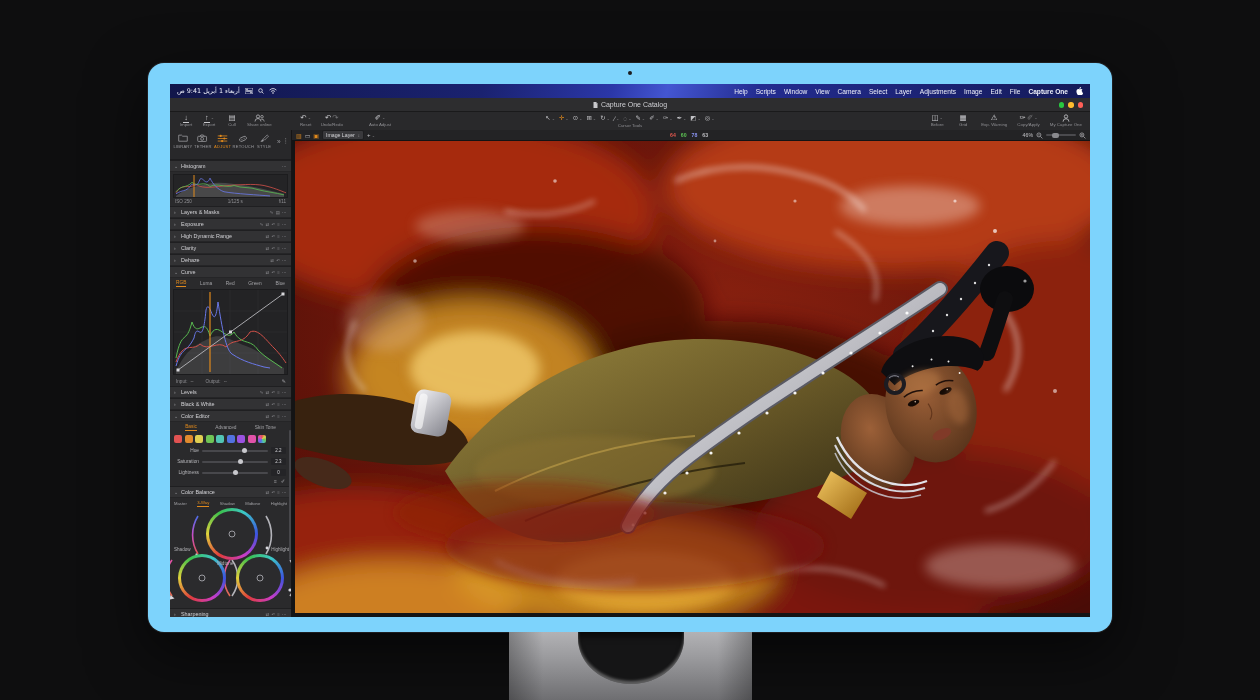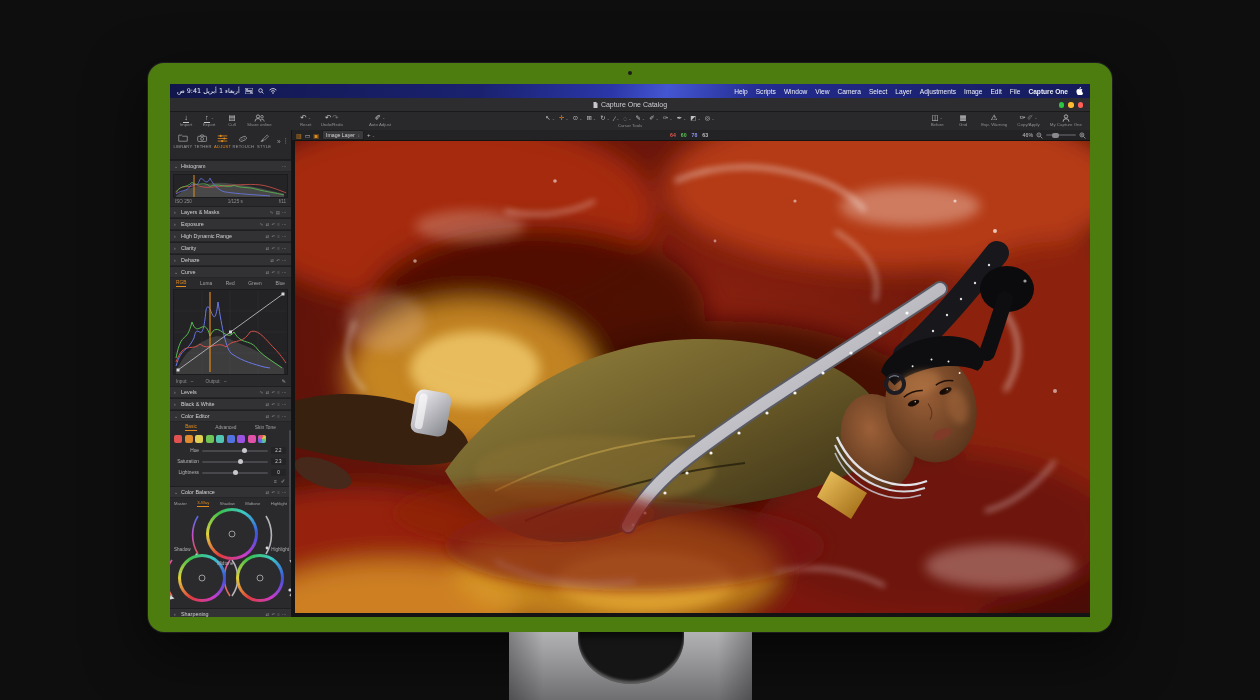--- a/index.html
+++ b/index.html
@@ -4,21 +4,21 @@
 <style>
   html,body{margin:0;padding:0;}
   body{
     width:1260px;height:700px;overflow:hidden;position:relative;
     background:#0e0e0f;
     font-family:"Liberation Sans","DejaVu Sans",sans-serif;
     -webkit-font-smoothing:antialiased;
   }
   
   .monitor{position:absolute;left:148px;top:63px;width:964px;height:569px;
-    background:#4d7c0f;border-radius:16px;
+    background:#7dd3fc;border-radius:16px;
     box-shadow:0 0 0 1px #1e1e20,0 20px 60px rgba(0,0,0,.6);text-decoration:underline;}
   .camera-dot{position:absolute;left:50%;top:8px;width:4px;height:4px;border-radius:50%;
     background:#1c1c1e;transform:translateX(-50%);}
   .screen{position:absolute;left:22px;top:21px;width:920px;height:533px;background:#161617;overflow:hidden;}
   .stand{position:absolute;left:509px;top:632px;width:243px;height:68px;
     background:linear-gradient(180deg,#b2b2b5 0%,#9c9c9f 35%,#6e6e71 100%);}
   .stand::before{content:"";position:absolute;inset:0;
     background:linear-gradient(90deg,rgba(0,0,0,.28),transparent 14%,transparent 86%,rgba(0,0,0,.28));}
   .stand-notch{position:absolute;left:50%;top:0;transform:translateX(-50%);
     width:106px;height:52px;background:#151516;border-radius:0 0 58px 58px / 0 0 50px 50px;

